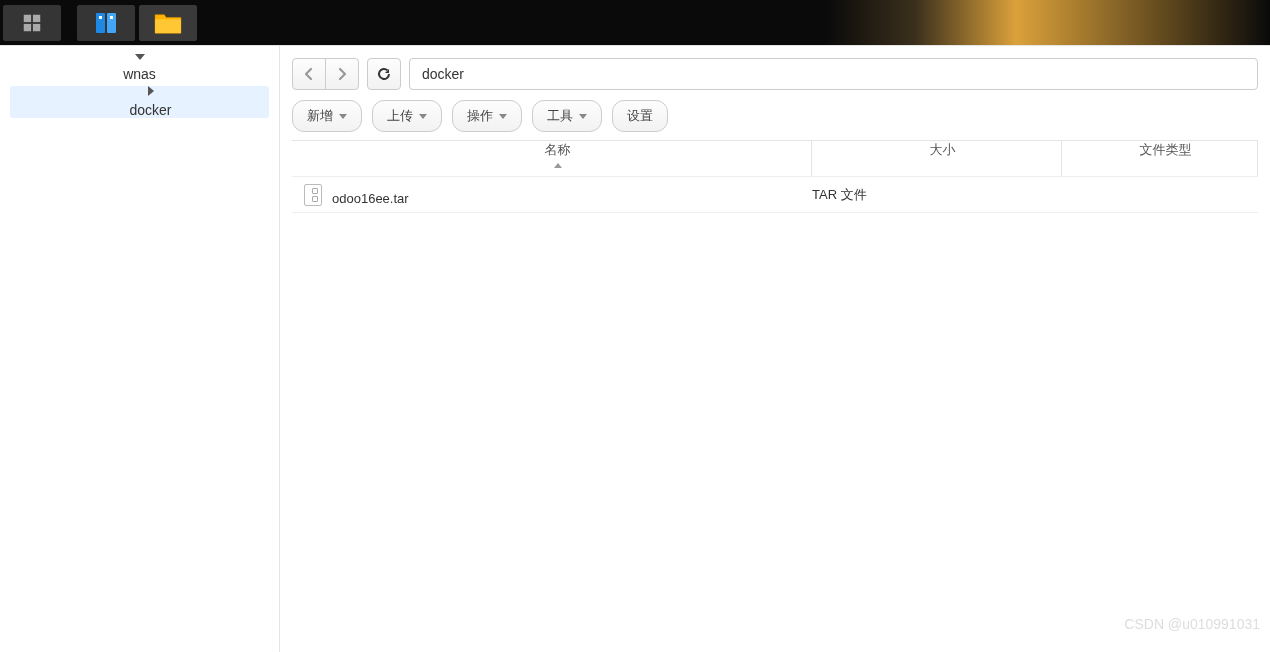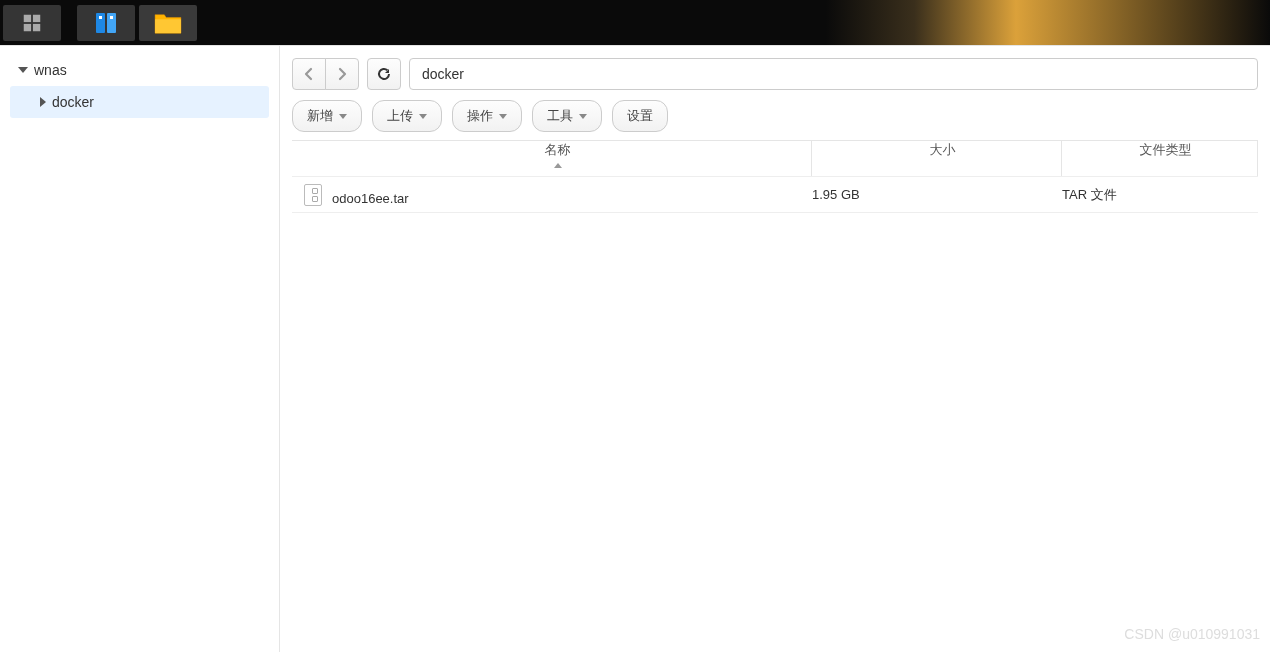--- a/index.html
+++ b/index.html
@@ -85,20 +85,21 @@
     .tree-node {
       display: flex;
       align-items: center;
       height: 32px;
       padding: 0 8px;
       gap: 6px;
       color: #333;
       font-size: 14px;
       border-radius: 3px;
       cursor: pointer;
+      flex-direction: column;
     }
     .tree-node.root {
       font-weight: 400;
     }
     .tree-node.child {
       padding-left: 30px;
       background: #e6f2ff;
     }
     .tree-arrow {
       width: 0;
@@ -238,21 +239,21 @@
       width: 4px;
       height: 4px;
       border: 1px solid #aaa;
       border-radius: 1px;
     }
     .file-icon::before { top: 3px; }
     .file-icon::after { top: 11px; }
 
     .watermark {
       position: absolute;
-      bottom: 10px;
+      bottom: 20px;
       right: 10px;
       color: #ddd;
       font-size: 14px;
       font-family: Arial, sans-serif;
     }
   </style>
 </head>
 <body>
 
 <div class="taskbar">
@@ -353,21 +354,20 @@
           </div>
           <div class="col col-type">
             <span>文件类型</span>
           </div>
         </div>
         <div class="row">
           <div class="col-name">
             <span class="file-icon"></span>
             <span>odoo16ee.tar</span>
           </div>
-          <div class="col-size">1.95 GB</div>
           <div class="col-type">TAR 文件</div>
         </div>
       </div>
     </div>
   </div>
 </div>
 
 <div class="watermark">CSDN @u010991031</div>
 
 </body></html>

